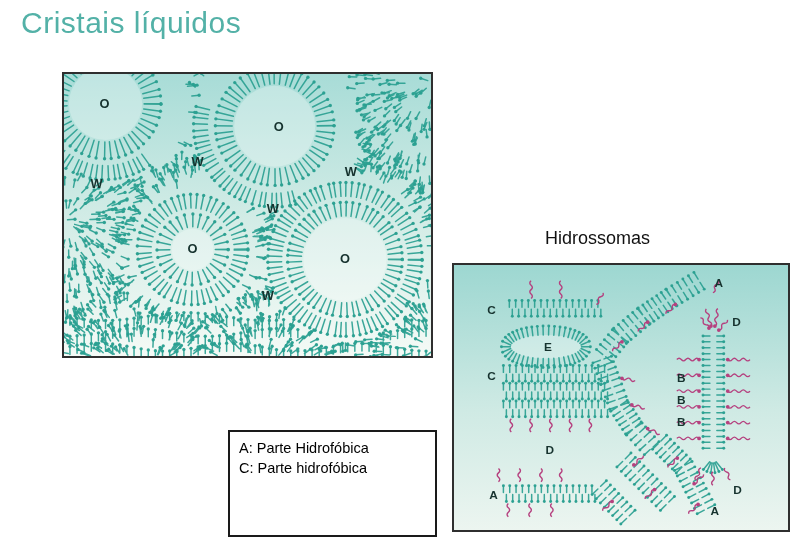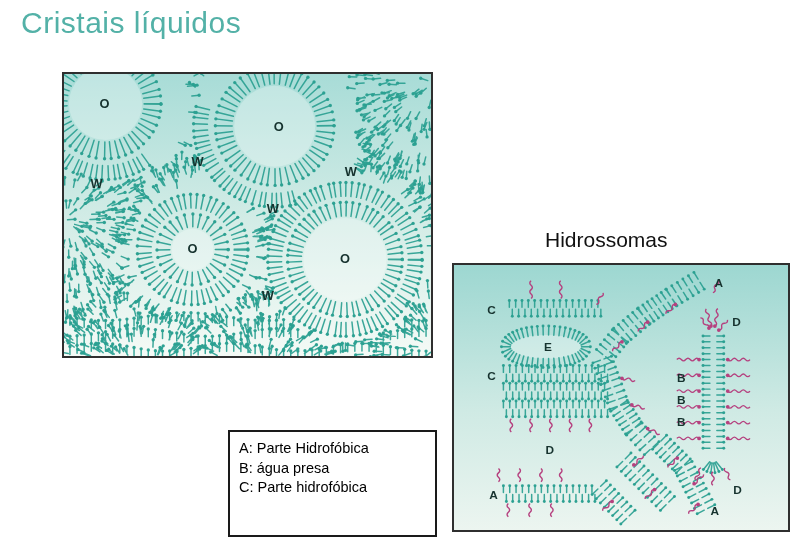--- a/index.html
+++ b/index.html
@@ -6,21 +6,21 @@
     font-family:"Liberation Sans", sans-serif;}
   .slide{position:relative;width:684px;height:543px;background:#fff;}
   .page-title{position:absolute;left:21px;top:6px;font-size:30px;font-weight:400;
     color:var(--title-color,#53b1a7);letter-spacing:.5px;margin:0;}
   .panel{position:absolute;border:2px solid var(--panel-border,#2f2f2f);box-sizing:border-box;}
   .panel-left{left:62px;top:72px;width:371px;height:286px;
     background:linear-gradient(180deg,var(--lp-top,#a8dcd7) 0%,#d5ede7 55%,var(--lp-bot,#f4faf6) 100%);}
   .panel-right{left:452px;top:263px;width:338px;height:269px;
     background:linear-gradient(180deg,var(--rp-top,#9dd7d1) 0%,#cfeae4 55%,var(--rp-bot,#ecf5f0) 100%);}
   .panel svg{display:block;width:100%;height:100%;}
-  .hidro-title{position:absolute;left:545px;top:228px;font-size:21px;color:#111;font-weight:400;}
+  .hidro-title{position:absolute;left:545px;top:228px;font-size:18px;color:#111;font-weight:400;}
   .legend{position:absolute;left:228px;top:430px;width:209px;height:107px;background:#ffffff;
     border:2px solid #1a1a1a;box-sizing:border-box;padding:7px 14px 0 9px;}
   .legend-line{font-size:14.5px;line-height:19.5px;color:#000;white-space:nowrap;}
   svg text{font-family:"Liberation Sans", sans-serif;font-weight:bold;}
 </style>
 </head>
 <body>
 
 <div class="slide">
   <h1 class="page-title">Cristais líquidos</h1>
@@ -1706,16 +1706,15 @@
         <text x="230" y="163" font-size="12" fill="#16322e" text-anchor="middle">B</text>
         <text x="97" y="192" font-size="12" fill="#16322e" text-anchor="middle">D</text>
         <text x="40" y="238" font-size="12" fill="#16322e" text-anchor="middle">A</text>
         <text x="287" y="232" font-size="12" fill="#16322e" text-anchor="middle">D</text>
         <text x="264" y="254" font-size="12" fill="#16322e" text-anchor="middle">A</text>
       </svg>
   </div>
 
   <div class="legend">
     <div class="legend-line">A: Parte Hidrofóbica</div>
-    <div class="legend-line">B: água presa</div>
     <div class="legend-line">C: Parte hidrofóbica</div>
   </div>
 </div>
 
 </body></html>

